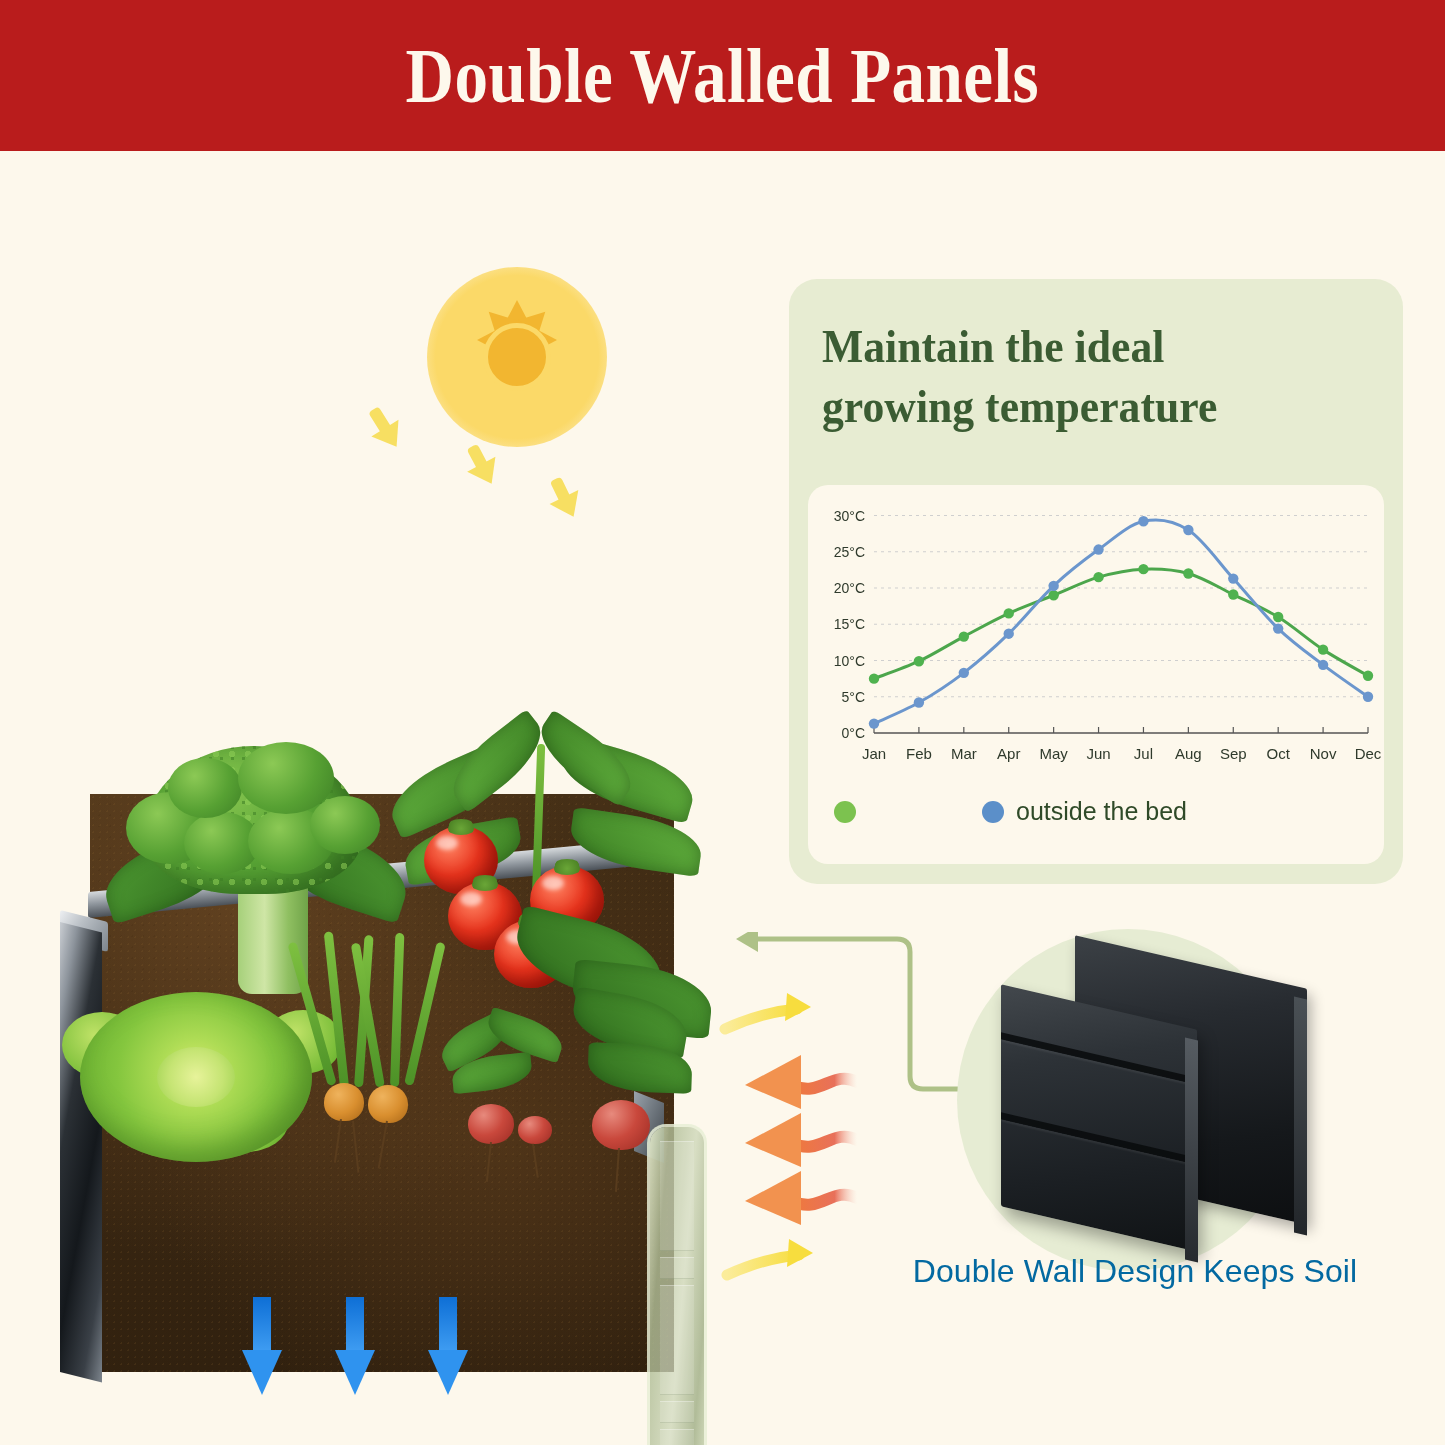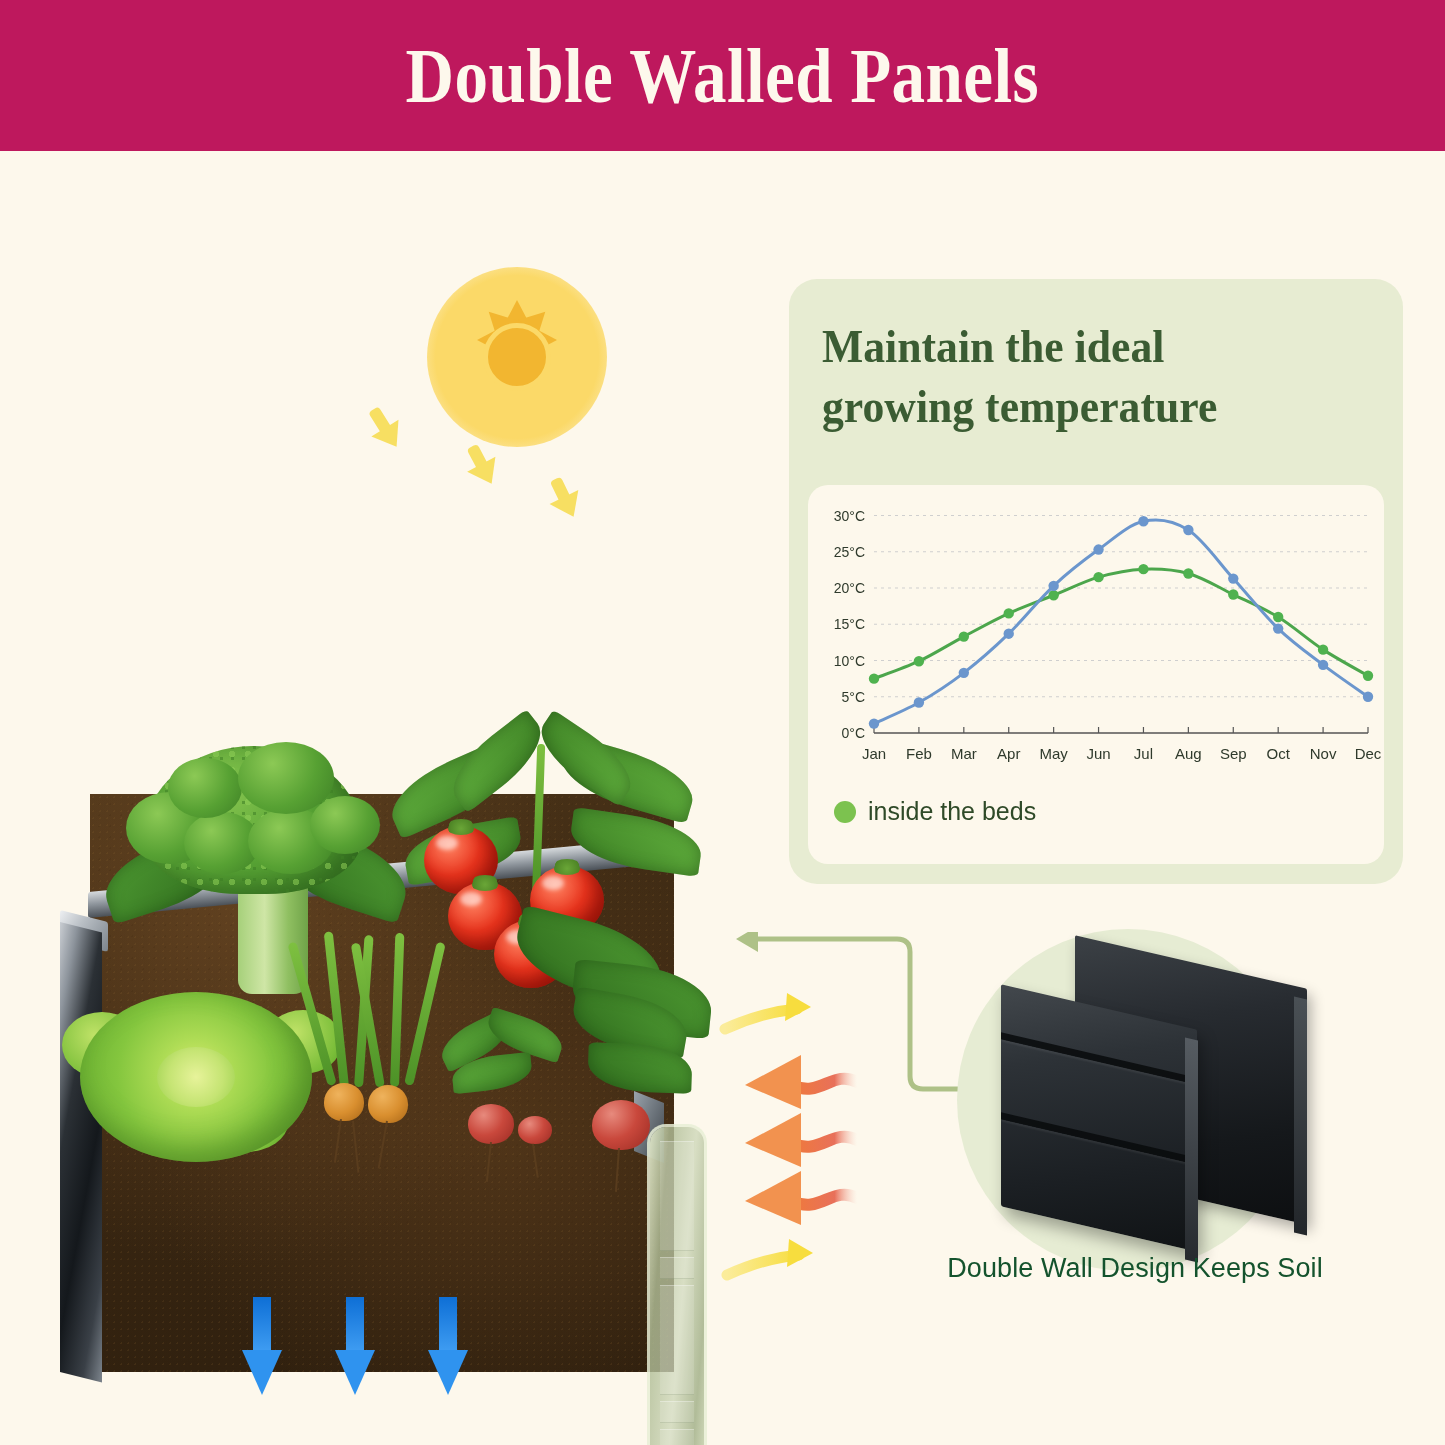--- a/index.html
+++ b/index.html
@@ -6,21 +6,21 @@
   html,body{ background:#fdf8ec; }
   body{
     width:1445px; height:1445px;
     font-family:"Liberation Sans", sans-serif;
     position:relative; overflow:hidden;
   }
 
   
   .header{
     position:absolute; left:0; top:0; width:1445px; height:151px;
-    background:#be185d; display:flex; align-items:center; justify-content:center;
+    background:#b91c1c; display:flex; align-items:center; justify-content:center;
   }
   .header-title{
     font-family:"Liberation Serif", serif;
     font-size:78px; font-weight:700; color:#fdf8ec;
     letter-spacing:0.5px; transform:scaleX(0.86); transform-origin:center;
   }
 
   
   .stage{ position:absolute; left:0; top:197px; width:1445px; height:1248px; background:#fdf8ec; }
 
@@ -211,21 +211,21 @@
     box-shadow:0 2px 2px rgba(255,255,255,.07);
   }
   .panel-front-edge{
     position:absolute; left:1185px; top:842px; width:13px; height:222px;
     background:linear-gradient(180deg,#565c62,#262a2e);
     transform:skewY(13deg);
   }
 
   .panel-caption{
     position:absolute; left:855px; top:1053px; width:560px; text-align:center;
-    color:#14532d; font-size:27px; line-height:1.34; letter-spacing:.1px;
+    color:#0369a1; font-size:32px; line-height:1.34; letter-spacing:.1px;
   }
 
   
   .chart-card{
     position:absolute; left:789px; top:82px; width:614px; height:605px;
     background:#e7ecd2; border-radius:28px;
   }
   .chart-heading{
     position:absolute; left:33px; top:37px; width:540px;
     font-family:"Liberation Serif", serif; font-weight:700;
@@ -514,18 +514,21 @@
           <circle cx="380.3636363636364" cy="45" r="5.2" fill="#6b96cd"></circle>
           <circle cx="425.2727272727273" cy="93.57499999999999" r="5.2" fill="#6b96cd"></circle>
           <circle cx="470.1818181818182" cy="143.6" r="5.2" fill="#6b96cd"></circle>
           <circle cx="515.090909090909" cy="179.85" r="5.2" fill="#6b96cd"></circle>
           <circle cx="560" cy="211.75" r="5.2" fill="#6b96cd"></circle>
         </svg>
 
       <div class="legend">
         <div class="legend-item">
           <span class="legend-dot" style="background:#7cc24f"></span>
-          <span class="legend-label">inside the beds</span>
+        </div>
+        <div class="legend-item">
+          <span class="legend-dot" style="background:#5b8fc9"></span>
+          <span class="legend-label">outside the bed</span>
         </div>
       </div>
     </div>
   </div>
 </div>
 
 </body></html>

